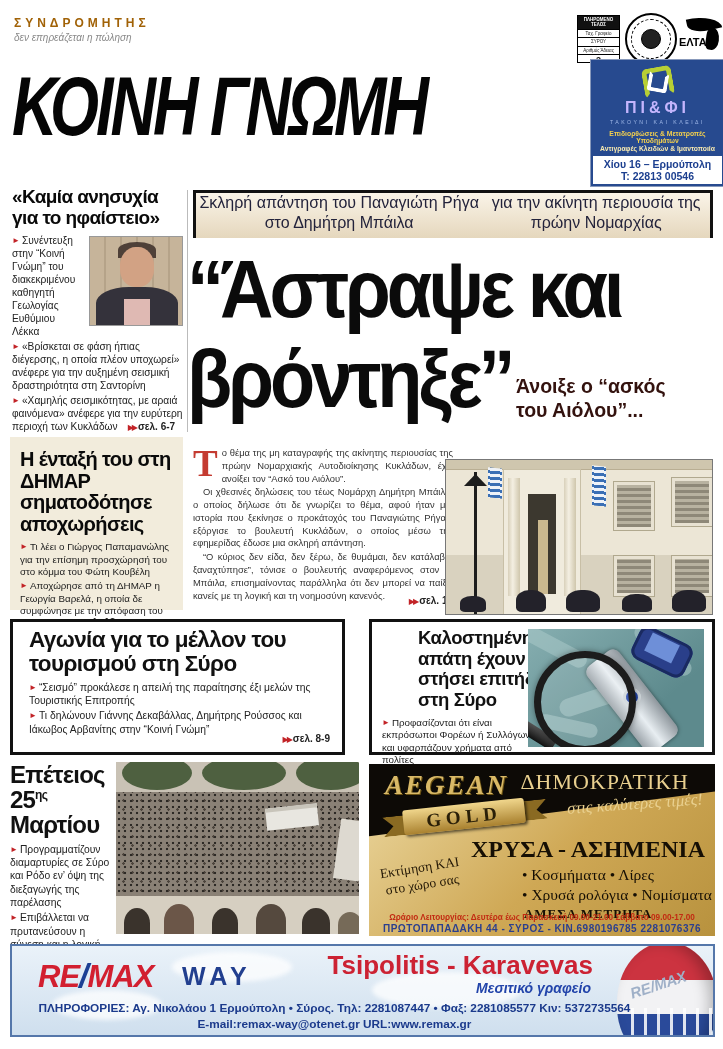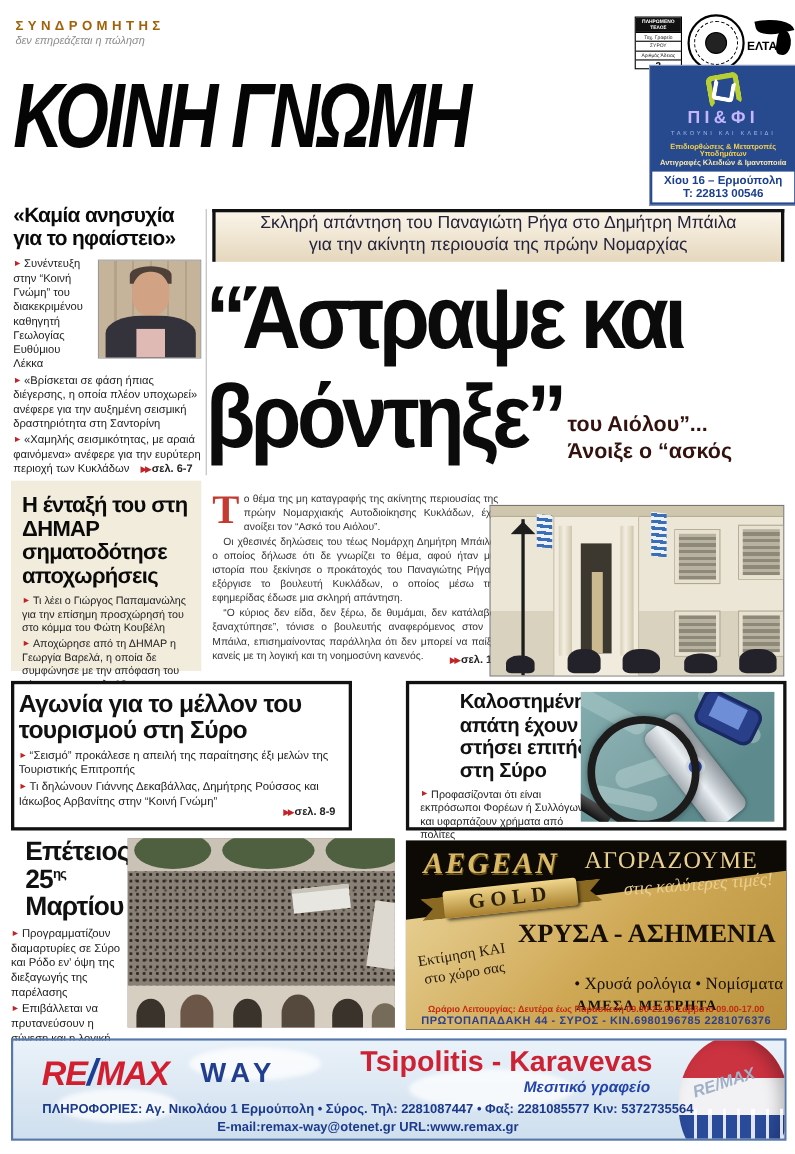--- a/index.html
+++ b/index.html
@@ -72,21 +72,21 @@
   .pref{white-space:nowrap;margin-left:10px;}
   .pref .pa{color:#c22327;font-size:8px;letter-spacing:-2px;margin-right:2px;}
   .pref .pt{font-weight:bold;font-size:10px;color:#222;}
 
   .story-b{left:10px;top:437px;width:173px;height:173px;background:#f2ecdc;box-sizing:border-box;padding:12px 10px;}
   .story-b .ttl{font-size:20px;font-weight:bold;line-height:1.08;letter-spacing:-0.6px;color:#0a0a0a;}
   .story-b .body{margin-top:6px;font-size:9.8px;line-height:1.26;color:#222;}
 
   
   .kicker{left:193px;top:190px;width:520px;height:48px;border:3px solid #111;border-bottom:none;
-          background:linear-gradient(#faf4e8,#e5d7bd);display:flex;flex-direction:column;justify-content:flex-start;
+          background:linear-gradient(#faf4e8,#e5d7bd);display:flex;flex-direction:row;justify-content:center;
           text-align:center;color:#23233b;font-size:16px;line-height:1.28;box-sizing:border-box;}
   .hl{font-weight:bold;color:#0b0b0b;letter-spacing:-4px;white-space:nowrap;transform:scaleY(1.1);transform-origin:left top;}
   .hl1{left:187px;top:242px;font-size:74px;}
   .hl2{left:187px;top:332px;font-size:74px;}
   .sidenote{left:516px;top:374px;font-size:19.5px;font-weight:bold;color:#33120e;line-height:1.25;}
   .lead-body{left:193px;top:447px;width:260px;font-size:9.4px;line-height:1.36;color:#333;text-align:justify;}
   .lead-body p{margin:0 0 1px 0;}
   .lead-body p.ind{text-indent:10px;}
   .dropcap{float:left;font-family:"Liberation Serif","DejaVu Serif",serif;font-weight:bold;
            font-size:37px;line-height:0.82;color:#c43b31;padding:2px 4px 0 0;}
@@ -109,21 +109,21 @@
   .pb .flag1{left:42px;top:8px;} .pb .flag2{left:146px;top:6px;height:40px;}
   .pb .lamp{position:absolute;left:28px;top:12px;width:3px;height:142px;background:#1d1d1d;}
   .pb .lamphead{position:absolute;left:18px;top:14px;width:23px;height:12px;background:#1d1d1d;
       clip-path:polygon(50% 0,100% 100%,0 100%);}
   .pb .bike{position:absolute;bottom:2px;height:22px;background:#23222a;border-radius:45% 45% 20% 20%;}
   .pb .b1{left:70px;width:30px;} .pb .b2{left:120px;width:34px;} .pb .b3{left:176px;width:30px;height:18px;}
   .pb .b4{left:226px;width:34px;} .pb .b5{left:14px;width:26px;height:16px;}
 
   
   .box{border:3px solid #111;background:#fff;box-sizing:border-box;}
-  .tourism{left:10px;top:619px;width:310px;height:136px;padding:6px 4px;}
+  .tourism{left:10px;top:619px;width:335px;height:136px;padding:6px 16px;}
   .tourism .ttl{font-size:22.5px;font-weight:bold;line-height:1.08;letter-spacing:-0.6px;}
   .tourism .body{margin-top:4px;font-size:10.3px;line-height:1.3;color:#222;}
   .tourism .pr{position:absolute;right:12px;bottom:6px;}
 
   .scam{left:369px;top:619px;width:346px;height:136px;padding:6px 10px;}
   .scam .ttl{font-size:18.5px;font-weight:bold;line-height:1.12;letter-spacing:-0.4px;width:155px;margin-left:36px;}
   .scam .body{margin-top:6px;font-size:9.8px;line-height:1.28;color:#222;width:150px;}
   .scam .pr{position:absolute;left:10px;top:118px;width:150px;text-align:right;margin-top:48px;}
   .photo-phone{position:absolute;right:8px;top:7px;width:176px;height:118px;overflow:hidden;
       background:linear-gradient(140deg,#86aeb0,#5d8a8d 70%);}
@@ -137,21 +137,21 @@
   .pp .flip{position:absolute;left:116px;top:-6px;width:36px;height:58px;background:#2a3f8a;border-radius:10px;
       transform:rotate(-64deg);box-shadow:inset 0 0 0 3px #1a2a60;}
   .pp .screen{position:absolute;left:124px;top:4px;width:20px;height:30px;background:#6e8fd8;transform:rotate(-64deg);}
   .pp .btn{position:absolute;left:98px;top:62px;width:12px;height:12px;background:#2244aa;border-radius:50%;transform:rotate(-38deg);box-shadow:0 0 0 3px #cfd6da;}
   .pp .lens{position:absolute;left:6px;top:22px;width:88px;height:88px;border:7px solid #1c1c1c;border-radius:50%;
       background:rgba(255,255,255,.12);box-shadow:0 0 6px rgba(0,0,0,.4);}
   .pp .handle{position:absolute;left:-22px;top:96px;width:52px;height:13px;background:linear-gradient(#555,#111);transform:rotate(32deg);border-radius:3px;}
 
   
   .march{left:10px;top:762px;width:349px;height:175px;}
-  .march .ttl{font-size:24px;font-weight:bold;line-height:1.05;letter-spacing:-0.8px;margin-left:13px;}
+  .march .ttl{font-size:24px;font-weight:bold;line-height:1.05;letter-spacing:-0.8px;}
   .march .ttl sup{font-size:12px;}
   .march .txt{position:absolute;left:0;top:0;width:100px;}
   .march .body{margin-top:5px;font-size:10.3px;line-height:1.3;color:#222;}
   .march .pr{display:block;text-align:right;margin-top:2px;}
   .photo-crowd{position:absolute;left:106px;top:0;width:243px;height:172px;overflow:hidden;background:#978d80;}
   .pc .bldg{position:absolute;left:0;top:0;right:0;height:34px;background:#c9c2b5;}
   .pc .tree{position:absolute;top:-6px;width:70px;height:34px;background:#4e6040;border-radius:50%;}
   .pc .t1{left:6px;} .pc .t2{left:86px;width:84px;} .pc .t3{left:180px;}
   .pc .crowd{position:absolute;left:0;top:30px;right:0;height:104px;
       background-color:#8a8176;
@@ -301,22 +301,22 @@
 
   <div class="abs kicker">
     <div>Σκληρή απάντηση του Παναγιώτη Ρήγα στο Δημήτρη Μπάιλα</div>
     <div>για την ακίνητη περιουσία της πρώην Νομαρχίας</div>
   </div>
 
   <div class="abs hl hl1">“Άστραψε και</div>
   <div class="abs hl hl2">βρόντηξε”</div>
 
   <div class="abs sidenote">
+    <div>Άνοιξε ο “ασκός</div>
     <div>του Αιόλου”...</div>
-    <div>Άνοιξε ο “ασκός</div>
   </div>
 
   <div class="abs lead-body">
     <p><span class="dropcap">Τ</span><span>ο θέμα της μη καταγραφής της ακίνητης περιουσίας της πρώην Νομαρχιακής Αυτοδιοίκησης Κυκλάδων, έχει ανοίξει τον “Ασκό του Αιόλου”.</span></p>
     <p class="ind">Οι χθεσινές δηλώσεις του τέως Νομάρχη Δημήτρη Μπάιλα, ο οποίος δήλωσε ότι δε γνωρίζει το θέμα, αφού ήταν μια ιστορία που ξεκίνησε ο προκάτοχός του Παναγιώτης Ρήγας, εξόργισε το βουλευτή Κυκλάδων, ο οποίος μέσω της εφημερίδας έδωσε μια σκληρή απάντηση.</p>
     <p class="ind">“Ο κύριος δεν είδα, δεν ξέρω, δε θυμάμαι, δεν κατάλαβα, ξαναχτύπησε”, τόνισε ο βουλευτής αναφερόμενος στον κ. Μπάιλα, επισημαίνοντας παράλληλα ότι δεν μπορεί να παίξει κανείς με τη λογική και τη νοημοσύνη κανενός.</p>
   </div>
   <div class="abs lead-pref">
     <span class="pref"><span class="pa">▶▶</span><span class="pt">σελ. 13</span></span>
   </div>
@@ -410,24 +410,25 @@
   </div>
 
   <div class="abs aegean aeg">
     <div class="goldbg"></div>
     <div class="tail tl"></div>
     <div class="tail tr"></div>
     <div class="brand">AEGEAN</div>
     <div class="ribbon">
         <span class="g">GOLD</span>
       </div>
-    <div class="buy1">ΑΓΟΡΑΖΟΥΜΕ</div>
+    <div class="buy1">ΔΗΜΟΚΡΑΤΙΚΗ</div>
     <div class="buy2">στις καλύτερες τιμές!</div>
     <div class="estimate">Εκτίμηση ΚΑΙ στο χώρο σας</div>
     <div class="h1">ΧΡΥΣΑ - ΑΣΗΜΕΝΙΑ</div>
+    <div class="it1">• Κοσμήματα  •  Λίρες</div>
     <div class="it2">• Χρυσά ρολόγια  •  Νομίσματα</div>
     <div class="cash">ΑΜΕΣΑ ΜΕΤΡΗΤΑ</div>
     <div class="hours">Ωράριο Λειτουργίας: Δευτέρα έως Παρασκευή 09.00-21.00 Σάββατο 09.00-17.00</div>
     <div class="addr">ΠΡΩΤΟΠΑΠΑΔΑΚΗ 44 - ΣΥΡΟΣ - ΚΙΝ.6980196785 2281076376</div>
   </div>
 
   <div class="abs remax rx">
     <div class="cloud c1"></div>
     <div class="cloud c2"></div>
     <div class="cloud c3"></div>

